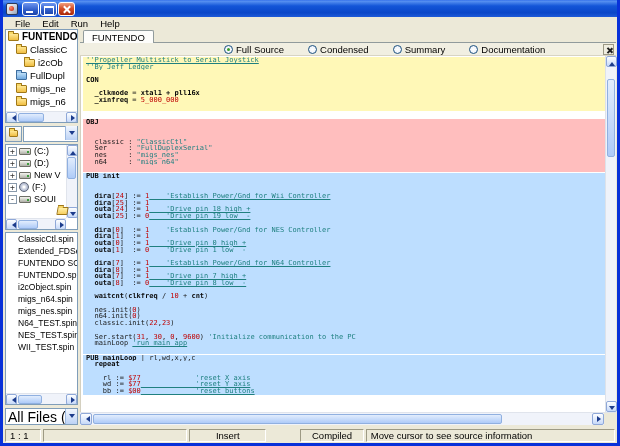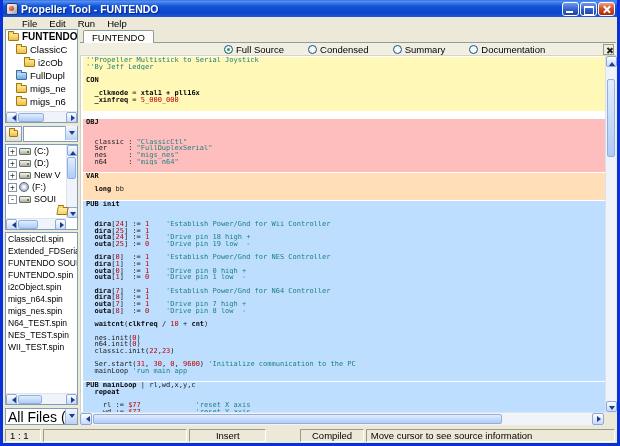--- a/index.html
+++ b/index.html
@@ -21,30 +21,30 @@
     white-space:nowrap;overflow:hidden;}
   .tb-btn{width:17px;height:14px;flex:none;margin-left:1px;border:1px solid #fff;border-radius:3px;
     background:linear-gradient(#6E96F0,#2E5CC8 60%,#1C44A8);position:relative;}
   .tb-btn.close{background:linear-gradient(#F0A080,#D4502A 45%,#A82808);}
   .g-min::after{content:"";position:absolute;left:3px;bottom:2px;width:7px;height:2px;background:#fff;}
   .g-max::after{content:"";position:absolute;left:3px;top:3px;width:8px;height:6px;
     border:1px solid #fff;border-top:2px solid #fff;}
   .g-x::before,.g-x::after{content:"";position:absolute;left:7px;top:2px;width:2px;height:9px;background:#fff;}
   .g-x::before{transform:rotate(45deg);} .g-x::after{transform:rotate(-45deg);}
   
-  .menubar{height:12px;flex:none;display:flex;align-items:center;font-size:9.5px;background:#ECE9D8;padding-left:13px;}
+  .menubar{height:12px;flex:none;display:flex;align-items:center;font-size:9.5px;background:#ECE9D8;padding-left:6px;}
   .menu-item{padding:0 6px;height:100%;display:flex;align-items:center;cursor:default;}
   
   .main{flex:none;height:396px;display:flex;padding:0 1px;}
   .sidebar{width:74px;flex:none;display:flex;flex-direction:column;padding-left:1px;}
   .pane{background:#fff;border:1px solid #7F9DB9;position:relative;overflow:hidden;}
   .objtree{height:94px;margin-bottom:2px;}
   .dirtree{height:86px;margin-bottom:2px;}
   .filelist{height:173px;margin-bottom:3px;}
-  .trow{display:flex;align-items:center;height:13px;font-size:9.5px;white-space:nowrap;padding-left:2px;overflow:hidden;}
+  .trow{display:flex;align-items:center;height:13px;font-size:9.5px;white-space:nowrap;padding-left:12px;overflow:hidden;}
   .dirtree .trow{height:12px;font-size:9px;}
   .filelist .trow{height:12px;font-size:8.5px;}
   .trow.bold{font-weight:bold;font-size:10px;}
   
   .i-folder{width:11px;height:8px;flex:none;margin-right:3px;position:relative;border-radius:1px;
     background:linear-gradient(#FFE793,#F0BE42);border:1px solid #A07818;}
   .i-folder::before{content:"";position:absolute;top:-3px;left:-1px;width:4px;height:2px;
     background:#F8D868;border:1px solid #A07818;border-bottom:none;border-radius:1px 1px 0 0;}
   .i-folder.blue{background:linear-gradient(#BFE0F8,#6FA8E0);border-color:#3E6E9E;}
   .i-folder.blue::before{background:#9CC6EE;border-color:#3E6E9E;}
@@ -97,21 +97,21 @@
   .pane-x::before,.pane-x::after{content:"";position:absolute;left:4.5px;top:1.5px;width:1.5px;height:7px;background:#202020;}
   .pane-x::before{transform:rotate(45deg);} .pane-x::after{transform:rotate(-45deg);}
   .editor-body{flex:1;display:flex;min-height:0;background:#fff;border-left:1px solid #D4D0C0;}
   .code{flex:1;overflow:hidden;padding:1px 0 0 2px;background:#fff;
     font-family:"DejaVu Sans Mono",monospace;font-size:7px;line-height:6.7px;}
   .block{padding-left:3px;margin-bottom:1px;}
   .b-con{background:#FFF8B7;} .b-obj{background:#FFBEBE;margin-top:8px;} .b-var{background:#FFDEB8;} .b-pub{background:#BDDEFF;}
   .cl{white-space:pre;height:6.7px;overflow:hidden;}
   .seg-k{font-weight:bold;color:#0A0A0A;}
   .seg-n{color:#C00000;}
-  .seg-c{color:#1F8080;}
+  .seg-c{color:#1F8080;text-decoration:underline;}
   .seg-s{color:#1F8080;}
   .seg-p{color:#1A1A1A;}
   .ed-vsb{width:11px;flex:none;background:#F0F3FA;border-left:1px solid #DDE2EA;display:flex;flex-direction:column;}
   .ed-vsb .track{flex:1;position:relative;}
   .ed-vsb .sb-thumb{position:absolute;top:12px;left:1px;width:8px;height:78px;}
   .ed-hsb{height:13px;flex:none;display:flex;background:#F0F3FA;border-top:1px solid #E0E4EC;}
   .ed-hsb .sbtn{width:12px;height:12px;}
   .ed-hsb .track{flex:1;position:relative;}
   .ed-hsb .sb-thumb{position:absolute;left:1px;top:1px;height:10px;right:90px;}
   .ed-hsb .corner{width:12px;flex:none;background:#ECE9D8;}
@@ -126,21 +126,20 @@
   .scell.c3{width:64px;justify-content:center;margin-left:32px;}
   .scell.c4{width:252px;}
 </style>
 </head>
 <body>
 
 <div class="window">
 
   <div class="titlebar">
     <div class="app-icon"></div>
-    <div class="title-text">Propeller Tool - FUNTENDO</div>
     <div class="tb-btn g-min"></div>
     <div class="tb-btn g-max"></div>
     <div class="tb-btn close g-x"></div>
   </div>
 
   <div class="menubar" id="menubar">
       <div class="menu-item">File</div>
       <div class="menu-item">Edit</div>
       <div class="menu-item">Run</div>
       <div class="menu-item">Help</div>
@@ -329,26 +328,20 @@
               <div class="cl">&nbsp;</div>
             </div>
             <div class="block b-obj">
               <div class="cl"><span class="seg-k">OBJ</span></div>
               <div class="cl">&nbsp;</div>
               <div class="cl">&nbsp;</div>
               <div class="cl"><span class="seg-p">  classic : </span><span class="seg-s">"ClassicCtl"</span></div>
               <div class="cl"><span class="seg-p">  Ser     : </span><span class="seg-s">"FullDuplexSerial"</span></div>
               <div class="cl"><span class="seg-p">  nes     : </span><span class="seg-s">"migs_nes"</span></div>
               <div class="cl"><span class="seg-p">  n64     : </span><span class="seg-s">"migs_n64"</span></div>
-              <div class="cl">&nbsp;</div>
-            </div>
-            <div class="block b-var">
-              <div class="cl"><span class="seg-k">VAR</span></div>
-              <div class="cl">&nbsp;</div>
-              <div class="cl"><span class="seg-p">  </span><span class="seg-k">long</span><span class="seg-p"> bb</span></div>
               <div class="cl">&nbsp;</div>
             </div>
             <div class="block b-pub">
               <div class="cl"><span class="seg-k">PUB init</span></div>
               <div class="cl">&nbsp;</div>
               <div class="cl">&nbsp;</div>
               <div class="cl"><span class="seg-p">  </span><span class="seg-k">dira</span><span class="seg-p">[</span><span class="seg-n">24</span><span class="seg-p">] := </span><span class="seg-n">1</span><span class="seg-c">    'Establish Power/Gnd for Wii Controller</span></div>
               <div class="cl"><span class="seg-p">  </span><span class="seg-k">dira</span><span class="seg-p">[</span><span class="seg-n">25</span><span class="seg-p">] := </span><span class="seg-n">1</span></div>
               <div class="cl"><span class="seg-p">  </span><span class="seg-k">outa</span><span class="seg-p">[</span><span class="seg-n">24</span><span class="seg-p">] := </span><span class="seg-n">1</span><span class="seg-c">    'Drive pin 18 high +</span></div>
               <div class="cl"><span class="seg-p">  </span><span class="seg-k">outa</span><span class="seg-p">[</span><span class="seg-n">25</span><span class="seg-p">] := </span><span class="seg-n">0</span><span class="seg-c">    'Drive pin 19 low  -</span></div>

